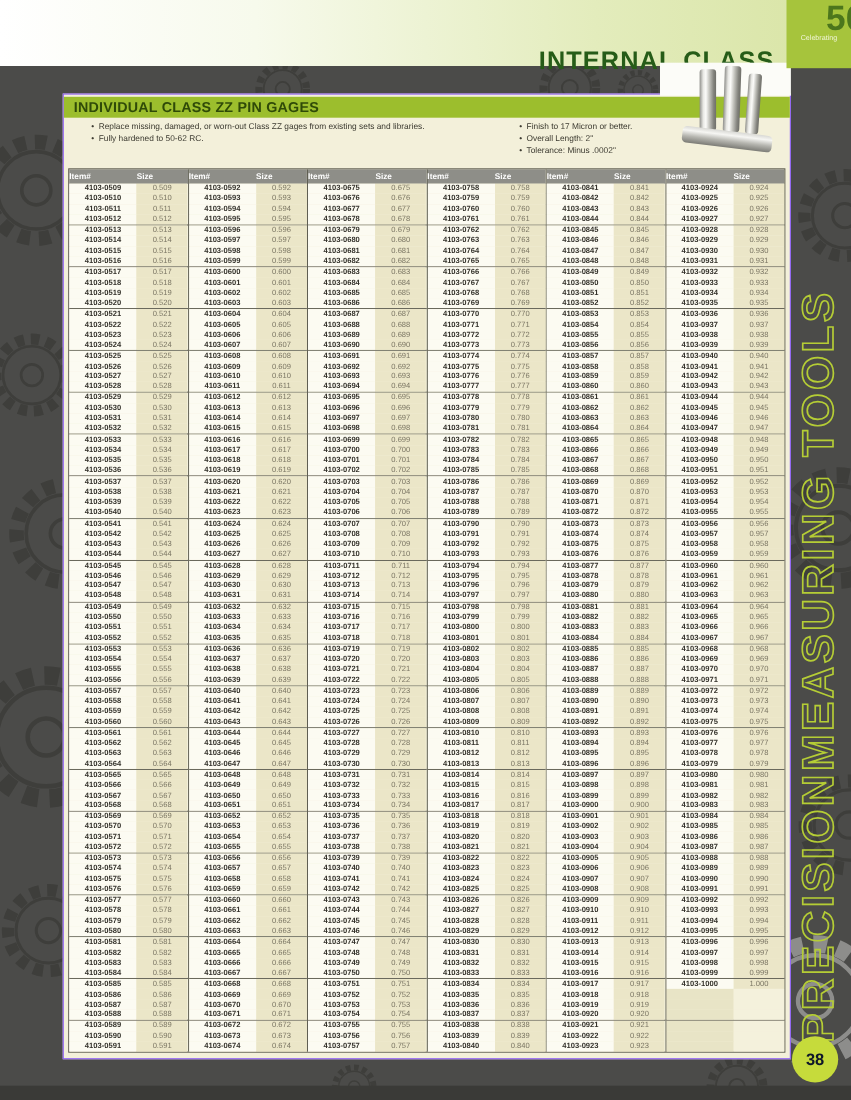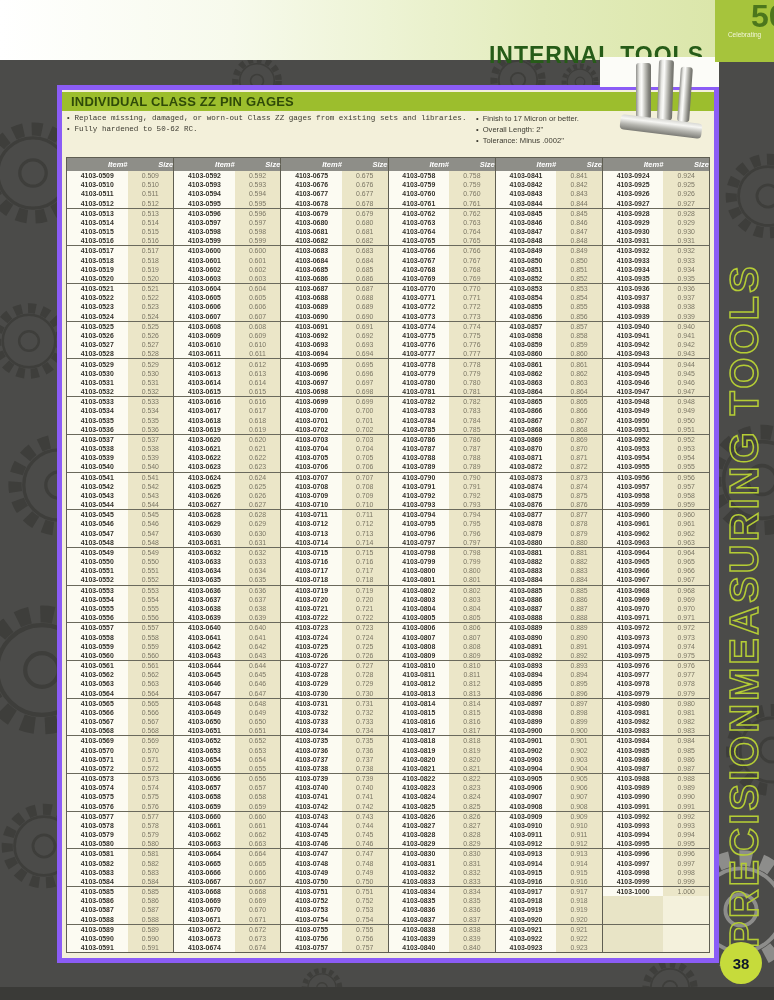--- a/index.html
+++ b/index.html
@@ -18,50 +18,50 @@
   .anniv .cel{font-size:6.5px;color:#f2f6da;line-height:8px;}
   .anniv .year{font-size:12px;font-weight:bold;color:#e4eeb2;letter-spacing:2px;line-height:13px;margin-top:45px;}
 
   
   .gears{position:absolute;left:0;top:0;width:774px;height:1000px;z-index:0;}
   .gears use{color:#3e3e3b;}
   .gears use.light{color:#8d8d8b;}
 
   
   .panel{position:absolute;left:57px;top:85px;width:662px;height:878px;
-      background:#f3f0da;border:5px solid #8b5cf6;z-index:2;}
+      background:#f3f0da;border:1px solid #8b5cf6;z-index:2;}
   .section-bar{position:absolute;left:0;top:2px;right:0;height:19px;background:#9cbe2d;
       color:#2f4a08;font-weight:bold;font-size:13px;line-height:19px;padding-left:9px;
       letter-spacing:0.2px;white-space:nowrap;}
   .bullets{position:absolute;margin:0;padding:0;list-style:none;font-size:7.6px;
       color:#3c3a30;line-height:11px;}
   .bullets li::before{content:"\2022";margin-right:4px;}
-  .bullets.left{left:4px;top:23px;font-family:Liberation Mono, monospace;}
+  .bullets.left{left:25px;top:23px;}
   .bullets.right{left:414px;top:23px;}
 
   
   .pins-white{position:absolute;left:600px;top:57px;width:119px;height:30px;
       background:#fcfcf8;z-index:3;}
   .pins{position:absolute;left:600px;top:57px;width:120px;height:85px;z-index:6;}
   .pin{position:absolute;background:linear-gradient(90deg,#8f8f8b 0%,#e8e8e4 22%,#fbfbf9 38%,#c2c2bc 60%,#83837d 85%,#6f6f69 100%);
       border-radius:3px;}
   .pin.v1{left:36px;top:6px;width:15px;height:56px;}
   .pin.v2{left:58px;top:3px;width:15px;height:60px;transform:rotate(2deg);}
   .pin.v3{left:79px;top:10px;width:12px;height:55px;transform:rotate(4deg);}
   .pin.h{left:20px;top:62px;width:82px;height:15px;border-radius:4px;transform:rotate(7deg);
       background:linear-gradient(#d9d9d5 0%,#f6f6f3 25%,#b6b6b0 60%,#7c7c76 100%);}
 
   
   .gage-table{position:absolute;left:4px;right:4px;top:67px;bottom:5px;display:flex;
       border:1px solid #5f5e52;background:#f3f0da;}
   .col-group{flex:1;display:flex;flex-direction:column;border-right:1px solid #5f5e52;min-width:0;}
   .col-group:last-child{border-right:none;}
   .thead{display:flex;height:13px;background:#8e8e88;flex:none;}
-  .th{color:#ffffff;font-weight:bold;font-style:italic;font-size:7.5px;line-height:13px;
-      text-align:right;display:block;}
+  .th{color:#ffffff;font-weight:bold;font-size:7.5px;line-height:13px;
+      text-align:left;display:block;}
   .th.item{width:57%;}
   .th.size{width:43%;}
   .col-body{flex:1;display:flex;flex-direction:column;}
   .row{flex:1;display:flex;min-height:0;}
   .row:nth-child(4n){border-bottom:1px solid #6a695c;}
   .row:last-child{border-bottom:none;}
   .cell{display:flex;align-items:center;justify-content:center;overflow:hidden;
       white-space:nowrap;font-size:6.9px;}
   .cell.item{width:57%;background:#fcfbf2;color:#34322b;font-weight:bold;}
   .cell.size{width:43%;background:#ebe6c8;color:#7b7664;}
@@ -105,21 +105,21 @@
     <use href="#gear" x="560" y="62" width="40" height="40"></use>
     <use href="#gear" x="722" y="150" width="92" height="92"></use>
     <use href="#gear" x="702" y="420" width="120" height="120"></use>
     <use href="#gear" x="722" y="700" width="100" height="100"></use>
     <use href="#gear" x="300" y="966" width="44" height="44"></use>
     <use href="#gear" x="640" y="958" width="60" height="60"></use>
     <use href="#gear" class="light" x="676" y="845" width="130" height="130"></use>
   </svg>
 
   <header class="top-banner"></header>
-  <h1 class="main-title">INTERNAL TOOLS</h1>
+  <h1 class="main-title">INTERNAL CLASS</h1>
   <div class="anniv">
     <div class="big">50</div>
     <div class="cel">Celebrating</div>
     <div class="year">2022</div>
   </div>
 
   <div class="pins-white"></div>
 
   <section class="panel">
     <div class="section-bar">

